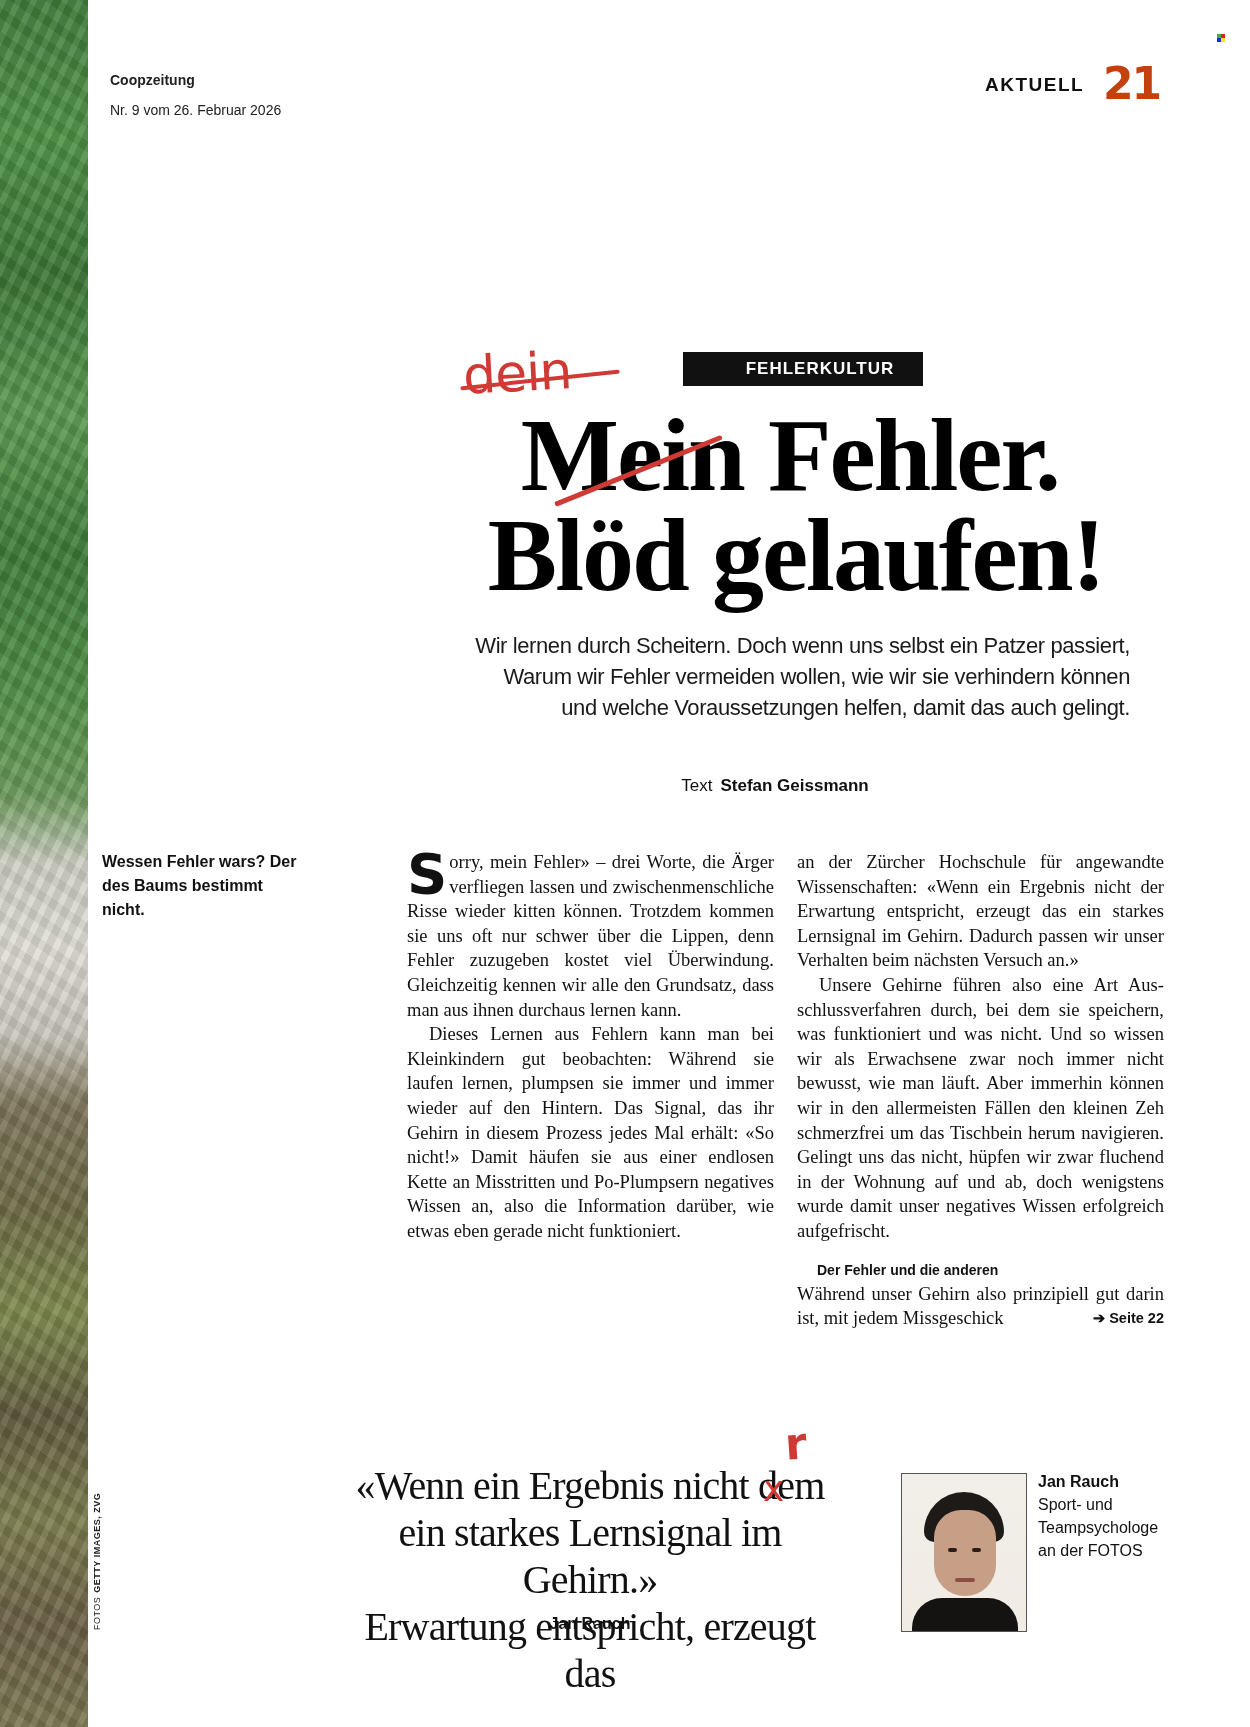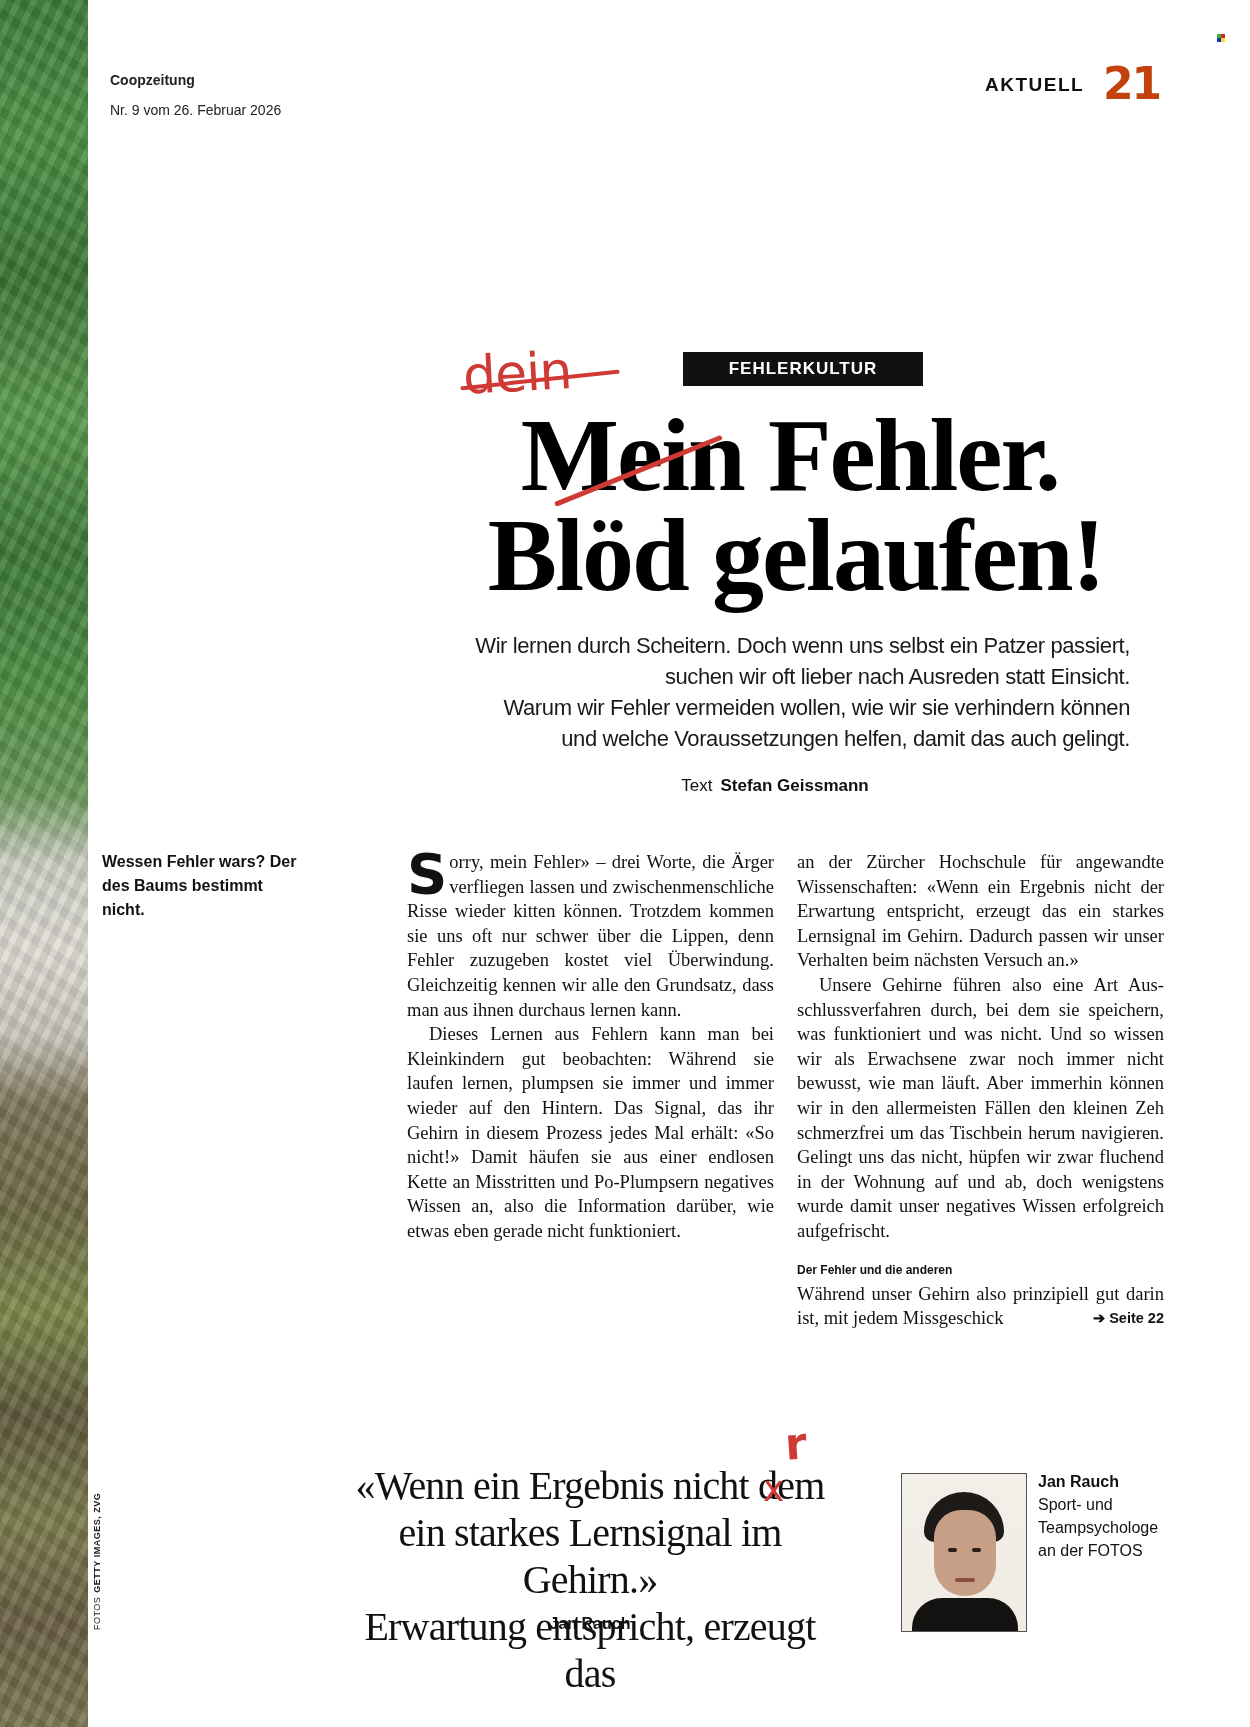--- a/index.html
+++ b/index.html
@@ -34,23 +34,23 @@
   }
   .page-number {
     position:absolute; left:1103px; top:62px; font-weight:bold; font-size:44px;
     letter-spacing:-2px; line-height:1; color:#c2410c;
     font-family:"DejaVu Sans", sans-serif;
   }
   .color-mark { position:absolute; left:1217px; top:34px; width:8px; height:8px; display:grid; grid-template-columns:4px 4px; }
   .color-mark span { width:4px; height:4px; }
 
   .kicker {
-    position:absolute; left:683px; top:352px; width:240px; height:34px;
+    position:absolute; left:683px; top:352px; width:206px; height:34px;
     background:#111; color:#fff; font-weight:bold; font-size:17px;
-    letter-spacing:1px; display:flex; align-items:center; justify-content:center;
+    letter-spacing:1px; display:flex; align-items:center; justify-content:center;padding-left:34px;
   }
   .headline {
     position:absolute; left:460px; top:405px; width:660px;
     font-family:"Liberation Serif", serif; color:#000; text-align:center;
     font-size:104px; line-height:100px; letter-spacing:-2px;
   }
   .headline .line2 { position:relative; left:6px; }
   .correction-word {
     position:absolute; left:463px; top:343px;
     font-family:"DejaVu Sans", sans-serif; color:#d03a35; font-size:52px;
@@ -80,22 +80,22 @@
   }
   .col1 { left:407px; }
   .col2 { left:797px; }
   .body-col p { margin:0; text-indent:22px; }
   .body-col p.first { text-indent:0; }
   .dropcap {
     float:left; font-family:"DejaVu Sans", sans-serif; font-weight:bold;
     font-size:56px; line-height:44px; margin:2px 4px 0 0; letter-spacing:-2px;
   }
   .subhead {
-    font-family:"Liberation Sans", sans-serif; font-weight:bold; font-size:12px;
-    margin-top:14px; line-height:24px;
+    font-family:"Liberation Sans", sans-serif; font-weight:bold; font-size:14px;
+    margin-top:14px; line-height:24px;margin-left:20px;
   }
   .continue {
     float:right; font-family:"Liberation Sans", sans-serif; font-weight:bold; font-size:14.5px;
   }
 
   .pullquote {
     position:absolute; left:350px; top:1462px; width:480px; text-align:center;
     font-family:"Liberation Serif", serif; font-size:40px; line-height:47px;
     color:#111; letter-spacing:-0.8px;
   }
@@ -149,21 +149,20 @@
 <div class="strike-dein"></div>
 
 <h1 class="headline" style="margin:0;">
   <div><span>Mein</span><span> Fehler.</span></div>
   <div class="line2">Blöd gelaufen!</div>
 </h1>
 <div class="strike-mein"></div>
 
 <div class="lead">
   <div>Wir lernen durch Scheitern. Doch wenn uns selbst ein Patzer passiert,</div>
-  <div>suchen wir oft lieber nach Ausreden statt Einsicht.</div>
   <div>Warum wir Fehler vermeiden wollen, wie wir sie verhindern können</div>
   <div>und welche Voraussetzungen helfen, damit das auch gelingt.</div>
 </div>
 
 <div class="byline">
   <span>Text</span><span class="author">Stefan Geissmann</span>
 </div>
 
 <div class="caption">Wessen Fehler wars? Der des Baums bestimmt nicht.</div>
 

